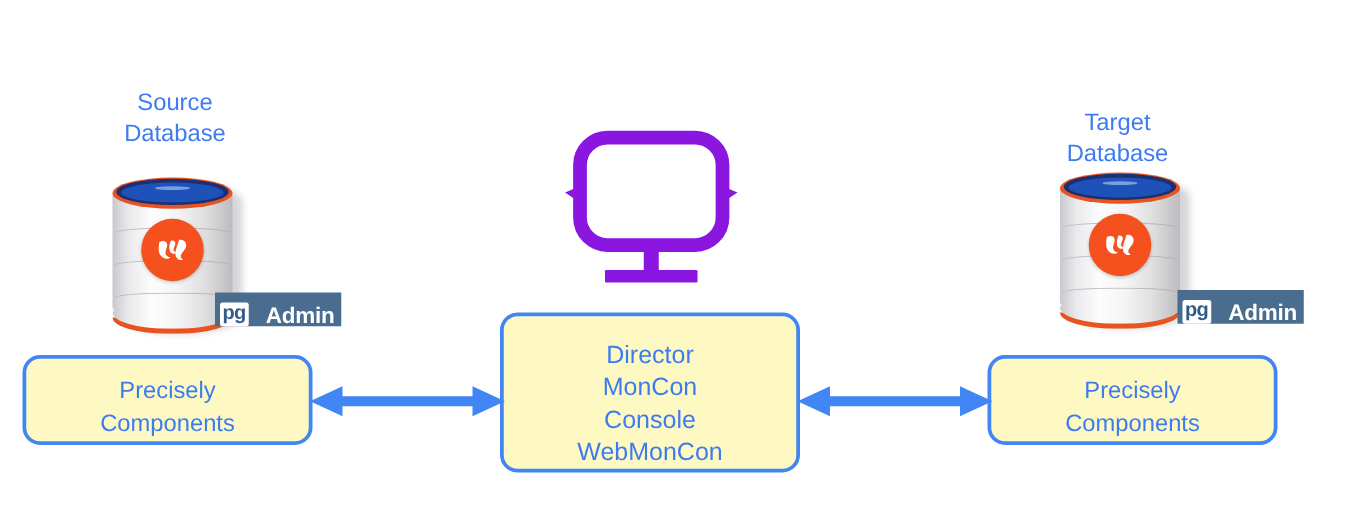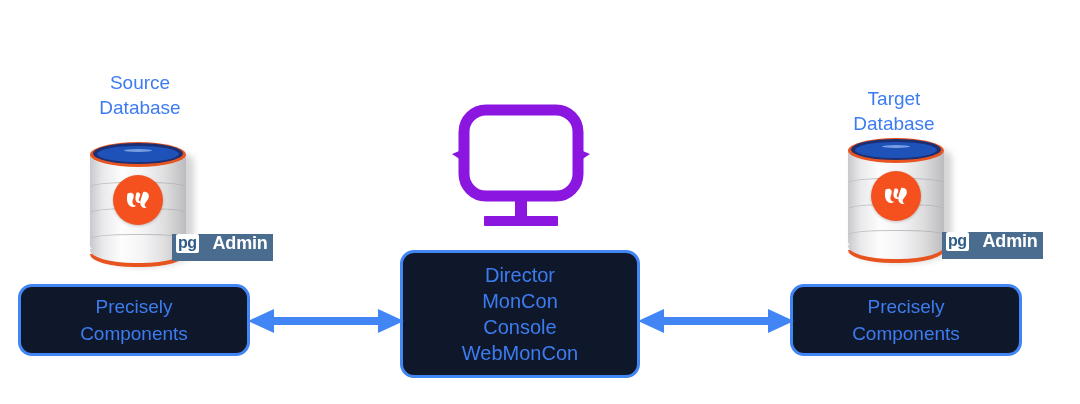--- a/index.html
+++ b/index.html
@@ -147,21 +147,21 @@
     box-shadow: 0 1px 3px rgba(0,0,0,0.22);
   }
   .cyl-logo svg { display:block; }
 
   
   .pgadmin {
     position: absolute;
     height: 27px;
     background: #4a6c8f;
     display: flex;
-    align-items: flex-start;
+    align-items: flex-end;
     padding: 0 5px 0 4px;
     box-sizing: border-box;
   }
   .pgadmin .pg-box {
     background: #ffffff;
     color: #2e5c86;
     font-weight: bold;
     font-size: 16px;
     line-height: 16px;
     padding: 1px 2px 2px 2px;
@@ -176,25 +176,25 @@
     line-height: 18px;
     font-family: "Liberation Sans", sans-serif;
     letter-spacing: -0.2px;
     margin-left: 14px;
   }
 
   
   .rbox {
     position: absolute;
     box-sizing: border-box;
-    background: #0f172a;
+    background: #fef9c3;
     border: 3px solid #4285f4;
     border-radius: 14px;
     display: flex;
-    align-items: center;
+    align-items: flex-end;
     justify-content: center;
     color: #3d7cf0;
     font-size: 19px;
     line-height: 27px;
     text-align: center;
     white-space: pre-line;
     font-family: "Liberation Sans", sans-serif;
     user-select: none;
   }
   .rbox.center {

